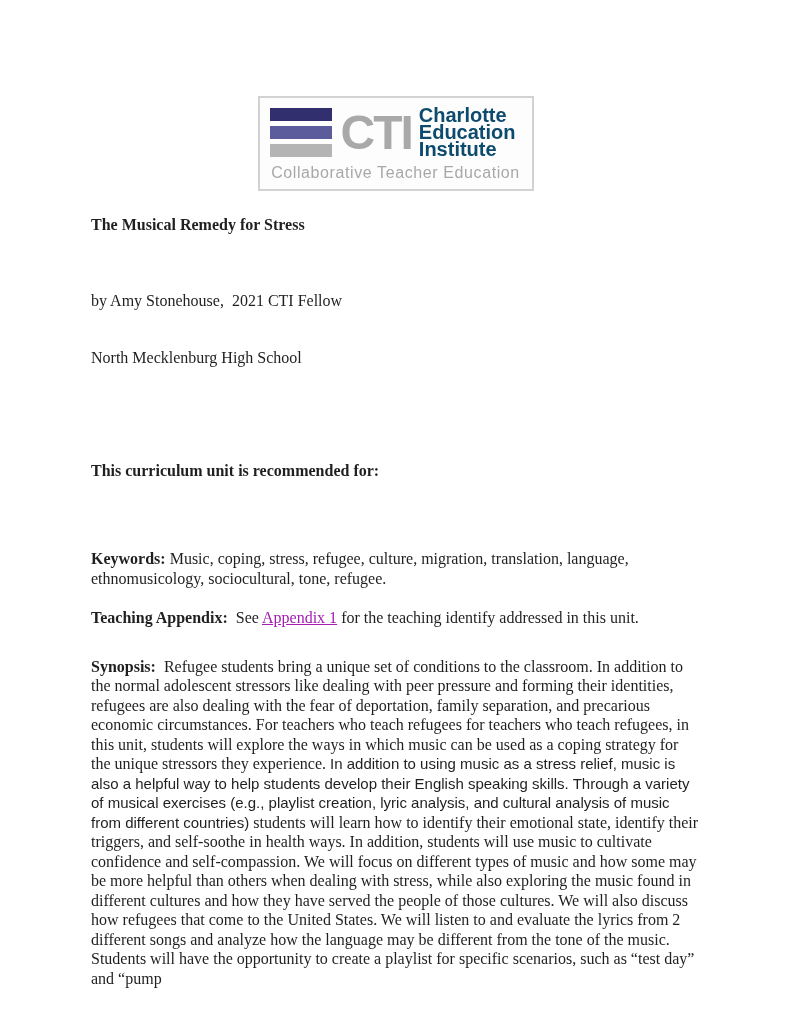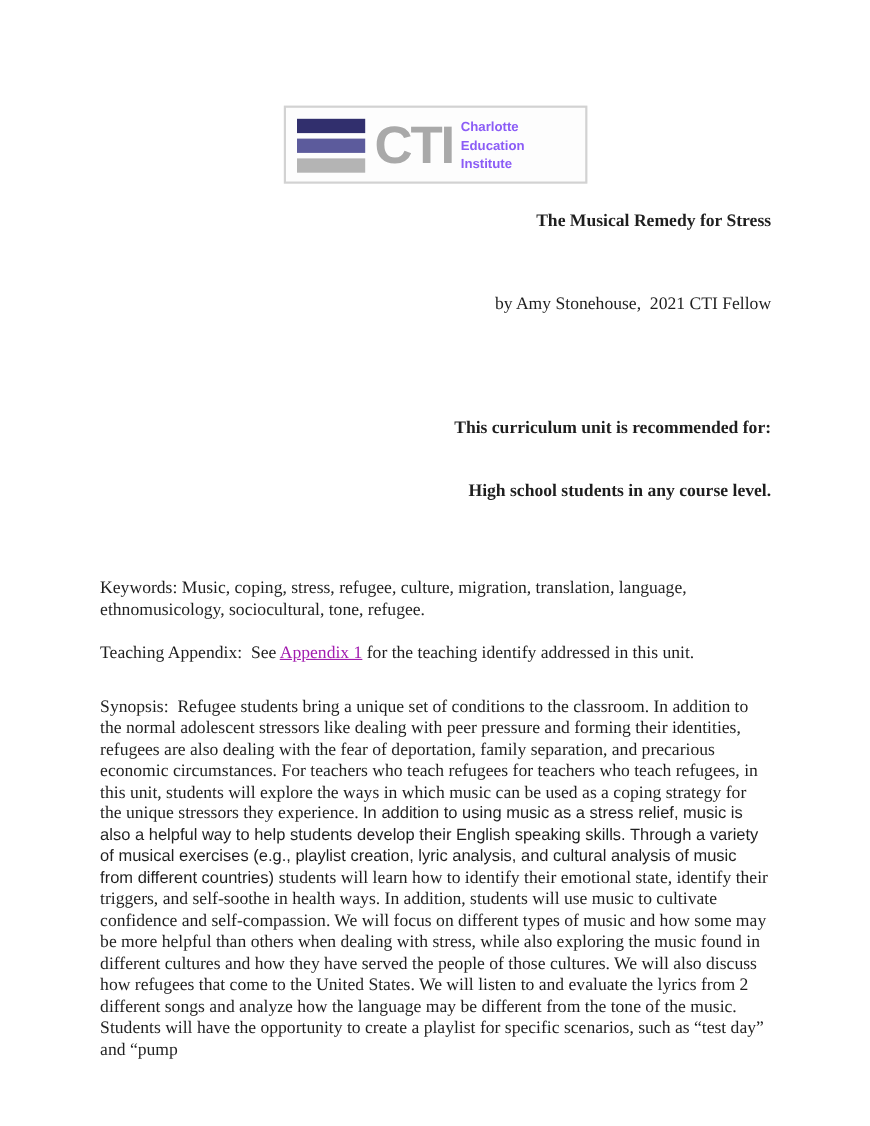--- a/index.html
+++ b/index.html
@@ -23,38 +23,38 @@
     padding:9px 10px 7px 10px;
     font-family:"Liberation Sans", sans-serif;
   }
   .logo-top { display:flex; align-items:center; }
   .logo-bars { display:flex; flex-direction:column; gap:5px; margin-right:9px; }
   .logo-bar { width:62px; height:13px; }
   .logo-cti {
     font-weight:bold; font-size:48px; line-height:48px;
     color:#a9a9a9; letter-spacing:-2px; margin-right:7px;
   }
-  .logo-institute { font-weight:bold; font-size:12px; line-height:17px; color:#8b5cf6; }
+  .logo-institute { font-weight:bold; font-size:20px; line-height:17px; color:#0c4a6e; }
   .logo-tagline {
     font-size:16px; color:#a8a8a8; margin-top:6px;
     letter-spacing:0.6px; white-space:nowrap; text-align:center;
   }
 
   
-  .center-block { text-align:right; font-size:16px; line-height:19px; white-space:pre-wrap; }
+  .center-block { text-align:left; font-size:16px; line-height:19px; white-space:pre-wrap; }
   .doc-title { font-weight:bold; margin-top:24px; }
   .byline-block { margin-top:19px; }
   .rec-block { margin-top:18px;font-weight:bold; }
 
   
   .para { font-size:16px; line-height:19.5px; white-space:pre-wrap; }
   .keywords { margin-top:31px; }
   .standards { margin-top:20px; }
   .synopsis { margin-top:29px; }
-  .label { font-weight:normal; }
+  .label { font-weight:bold; }
   .sans-run { font-family:"Liberation Sans", sans-serif; font-size:15px; }
   a.appendix-link { color:#0563C1; text-decoration:underline; cursor:pointer; }
 </style>
 </head>
 <body>
 
 <div class="page">
 
   <div class="logo-box">
     <div class="logo-top">
@@ -63,33 +63,34 @@
         <div class="logo-bar" style="background: rgb(92, 91, 156);"></div>
         <div class="logo-bar" style="background: rgb(180, 180, 180);"></div>
       </div>
       <div class="logo-cti" style="color: rgb(169, 169, 169);">CTI</div>
       <div class="logo-institute">
         <div>Charlotte</div>
         <div>Education</div>
         <div>Institute</div>
       </div>
     </div>
+    <div class="logo-tagline">Collaborative Teacher Education</div>
   </div>
 
   <div class="content">
 
     <div class="center-block doc-title">The Musical Remedy for Stress</div>
 
     <div class="center-block byline-block">
       <div>by Amy Stonehouse,  2021 CTI Fellow</div>
+      <div>North Mecklenburg High School</div>
     </div>
 
     <div class="center-block rec-block">
       <div>This curriculum unit is recommended for:</div>
-      <div>High school students in any course level.</div>
     </div>
 
     <div class="para keywords"><span class="label">Keywords:</span><span> Music, coping, stress, refugee, culture, migration, translation, language, ethnomusicology, sociocultural, tone, refugee.</span></div>
 
     <div class="para standards"><span class="label">Teaching Appendix:</span><span>  See </span><a class="appendix-link" style="color: #a21caf;">Appendix 1</a><span> for the teaching identify addressed in this unit.</span></div>
 
     <div class="para synopsis"><span class="label">Synopsis:</span><span>  Refugee students bring a unique set of conditions to the classroom. In addition to the normal adolescent stressors like dealing with peer pressure and forming their identities, refugees are also dealing with the fear of deportation, family separation, and precarious economic circumstances. For teachers who teach refugees for teachers who teach refugees, in this unit, students will explore the ways in which music can be used as a coping strategy for the unique stressors they experience. </span><span class="sans-run">In addition to using music as a stress relief, music is also a helpful way to help students develop their English speaking skills. Through a variety of musical exercises (e.g., playlist creation, lyric analysis, and cultural analysis of music from different countries) </span><span>students will learn how to identify their emotional state, identify their triggers, and self-soothe in health ways. In addition, students will use music to cultivate confidence and self-compassion. We will focus on different types of music and how some may be more helpful than others when dealing with stress, while also exploring the music found in different cultures and how they have served the people of those cultures. We will also discuss how refugees that come to the United States. We will listen to and evaluate the lyrics from 2 different songs and analyze how the language may be different from the tone of the music. Students will have the opportunity to create a playlist for specific scenarios, such as “test day” and “pump </span></div>
 
   </div>
 </div>

